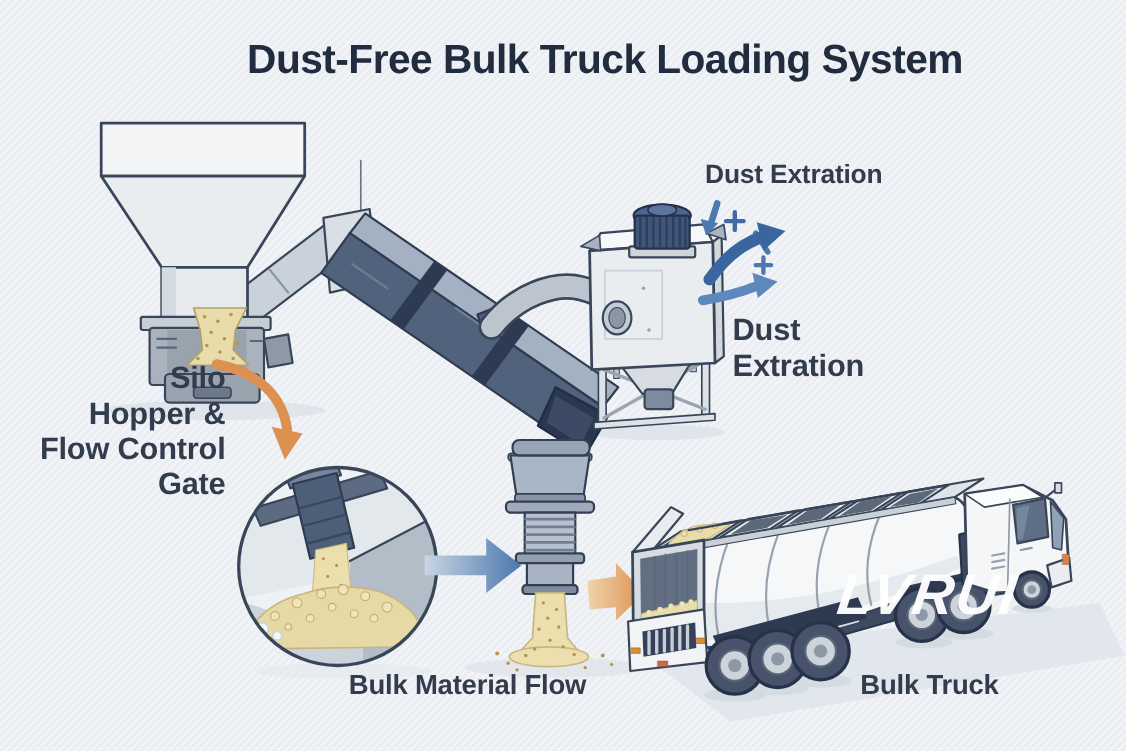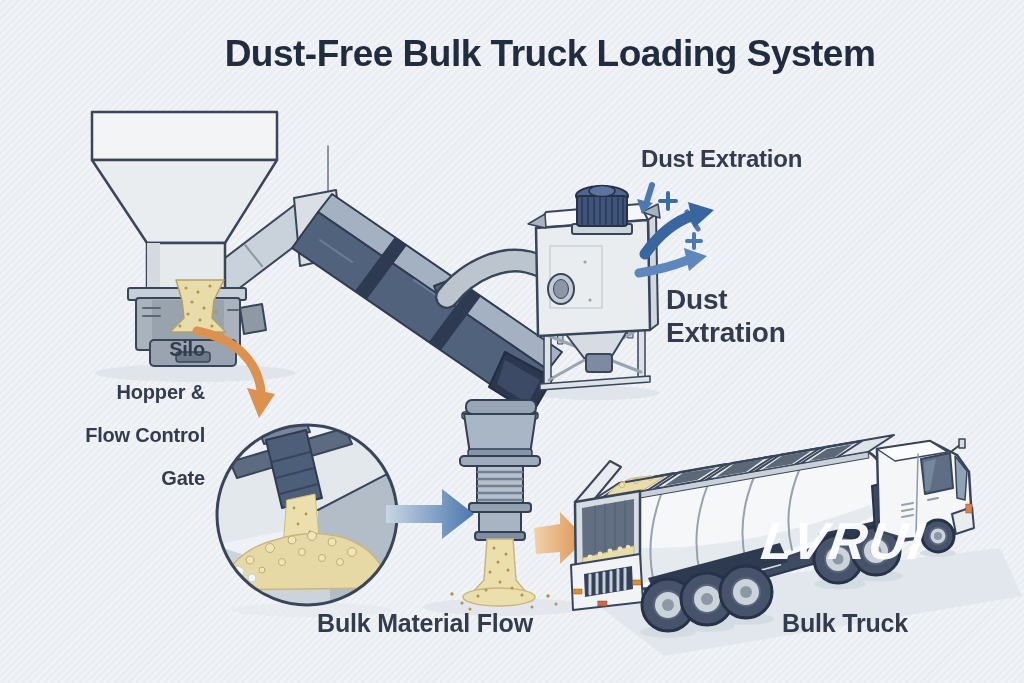--- a/index.html
+++ b/index.html
@@ -12,21 +12,21 @@
   .canvas svg{position:absolute;left:0;top:0;z-index:1;}
   svg *{stroke-linejoin:round;stroke-linecap:round;}
   .lbl{
     position:absolute;z-index:2;font-weight:bold;color:#333c4d;
     white-space:pre-line;pointer-events:none;letter-spacing:-0.2px;
   }
   .lbl-title{left:205px;top:33px;width:690px;text-align:center;font-size:37px;color:#222c3f;letter-spacing:-0.5px;}
   .lbl-chute{left:320px;top:129px;width:220px;text-align:center;font-size:24px;line-height:32px;}
   .lbl-dust-top{left:641px;top:145px;font-size:24px;}
   .lbl-dust-side{left:666px;top:283px;font-size:28px;line-height:33px;}
-  .lbl-silo{left:10px;top:328px;width:195px;text-align:right;font-size:20px;line-height:43px;}
+  .lbl-silo{left:10px;top:328px;width:195px;text-align:right;font-size:28px;line-height:32px;}
   .lbl-flow{left:300px;top:609px;width:250px;text-align:center;font-size:25px;}
   .lbl-truck{left:755px;top:609px;width:180px;text-align:center;font-size:25px;}
   .watermark{
     position:absolute;z-index:3;left:762px;top:511px;font-size:52px;font-weight:bold;
     font-style:italic;color:#ffffff;letter-spacing:2px;transform:skewX(-8deg);
     opacity:.96;pointer-events:none;
   }
 </style>
 </head>
 <body>

